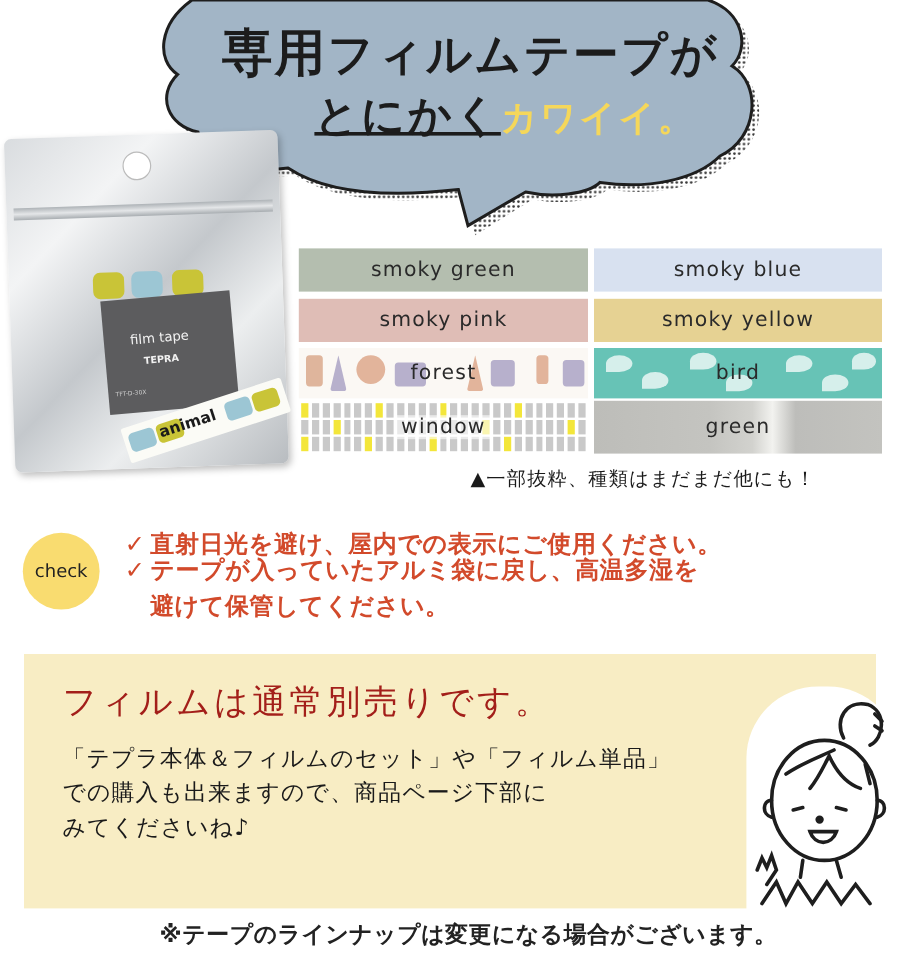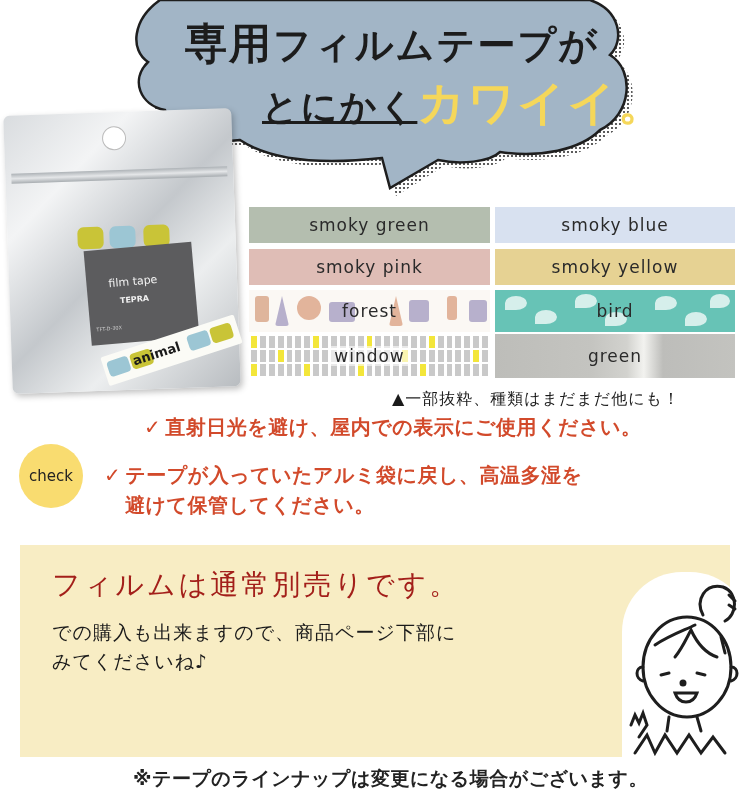--- a/index.html
+++ b/index.html
@@ -5,21 +5,21 @@
   html, body { margin:0; padding:0; }
   body { width:750px; height:800px; background:#ffffff; position:relative; overflow:hidden;
          font-family:"DejaVu Sans", sans-serif; color:#1a1a1a; }
 
   
   #cloud-svg { position:absolute; left:120px; top:0; width:520px; height:200px; }
   .cloud-line1 { position:absolute; left:185px; top:16px; font-size:38px; font-weight:bold; letter-spacing:2px; color:#1c1c1c; white-space:nowrap; }
   .cloud-line1 .big { font-size:42px; }
   .cloud-line2 { position:absolute; left:262px; top:72px; font-size:36px; font-weight:bold; letter-spacing:2px; white-space:nowrap; }
   .cloud-line2 .dark { color:#1c1c1c;text-decoration:underline; }
-  .cloud-line2 .yellow { color:#f5d75a; font-size:47px; }
+  .cloud-line2 .yellow { color:#f5d75a; font-size:30px; }
 
   
   .bag { position:absolute; left:8px; top:112px; width:228px; height:278px; border-radius:6px;
          background:linear-gradient(135deg,#d9dcdf 0%,#f3f4f5 25%,#c4c8cc 50%,#eceeef 70%,#b8bcc0 100%);
          box-shadow: 2px 3px 6px rgba(0,0,0,0.25); transform:rotate(-2deg); }
   .bag-hole { position:absolute; left:98px; top:14px; width:22px; height:22px; border-radius:50%; background:#fff; border:1px solid #bbb; }
   .bag-zip { position:absolute; left:6px; top:58px; right:6px; height:10px; background:linear-gradient(#aeb3b7,#e4e6e8,#a7acb0); }
   .tape-box { position:absolute; left:78px; top:135px; width:108px; height:95px; background:#5c5c5e; transform:rotate(-3deg); }
   .tape-box .t1 { position:absolute; left:22px; top:28px; color:#f2f2f2; font-size:11px; }
   .tape-box .t2 { position:absolute; left:32px; top:48px; color:#f2f2f2; font-size:8px; font-weight:bold; }
@@ -49,21 +49,21 @@
   .win-grid i { display:block; background:#c9c9c9; }
   .win-grid i.y { background:#f3e63a; }
 
   .note-small { position:absolute; left:392px; top:389px; font-size:16px; letter-spacing:1px; color:#1a1a1a; white-space:nowrap; }
 
   
   .check-circle { position:absolute; left:19px; top:444px; width:64px; height:64px; border-radius:50%; background:#f9dc70;
                   display:flex; align-items:center; justify-content:center; font-size:15px; color:#222; }
   .check-line { position:absolute; color:#d24a2b; font-size:20px; font-weight:bold; white-space:nowrap; letter-spacing:0.5px; }
   .check-line .mark { font-weight:normal; margin-right:4px; }
-  .cl1 { left:104px; top:414px;margin-left:40px; }
+  .cl1 { left:104px; top:440px; }
   .cl2 { left:104px; top:462px; }
   .cl3 { left:125px; top:492px; }
 
   
   .info-box { position:absolute; left:20px; top:545px; width:710px; height:212px; background:#f8edc4; }
   .info-title { position:absolute; left:52px; top:566px; font-size:28px; color:#a31f1a; letter-spacing:3px; white-space:nowrap; }
   .info-body { position:absolute; left:52px; top:618px; font-size:19px; line-height:29px; color:#1a1a1a; letter-spacing:1px; }
   .info-body div { white-space:nowrap; }
 
   .girl-bg { position:absolute; left:622px; top:572px; width:128px; height:196px; background:#fff; border-radius:60px 60px 10px 10px; }
@@ -248,20 +248,21 @@
 <div class="check-circle">
     <span>check</span>
   </div>
 <div class="check-line cl1"><span class="mark">✓</span><span>直射日光を避け、屋内での表示にご使用ください。</span></div>
 <div class="check-line cl2"><span class="mark">✓</span><span>テープが入っていたアルミ袋に戻し、高温多湿を</span></div>
 <div class="check-line cl3">避けて保管してください。</div>
 
 <div class="info-box"></div>
 <div class="info-title">フィルムは通常別売りです。</div>
 <div class="info-body">
+  <div>「テプラ本体＆フィルムのセット」や「フィルム単品」</div>
   <div>での購入も出来ますので、商品ページ下部に</div>
   <div>みてくださいね♪</div>
 </div>
 
 <div class="girl-bg"></div>
 <svg id="girl-svg" viewBox="0 0 122 185" fill="none" stroke="#1e1e1e" stroke-width="3" stroke-linecap="round">
   <path d="M78,40 C70,25 80,8 98,12 C114,18 112,40 100,46"></path>
   <path d="M104,20 L110,26 M104,30 L110,34"></path>
   <ellipse cx="62" cy="92" rx="44" ry="50"></ellipse>
   <path d="M30,70 C45,60 60,55 70,50"></path>

